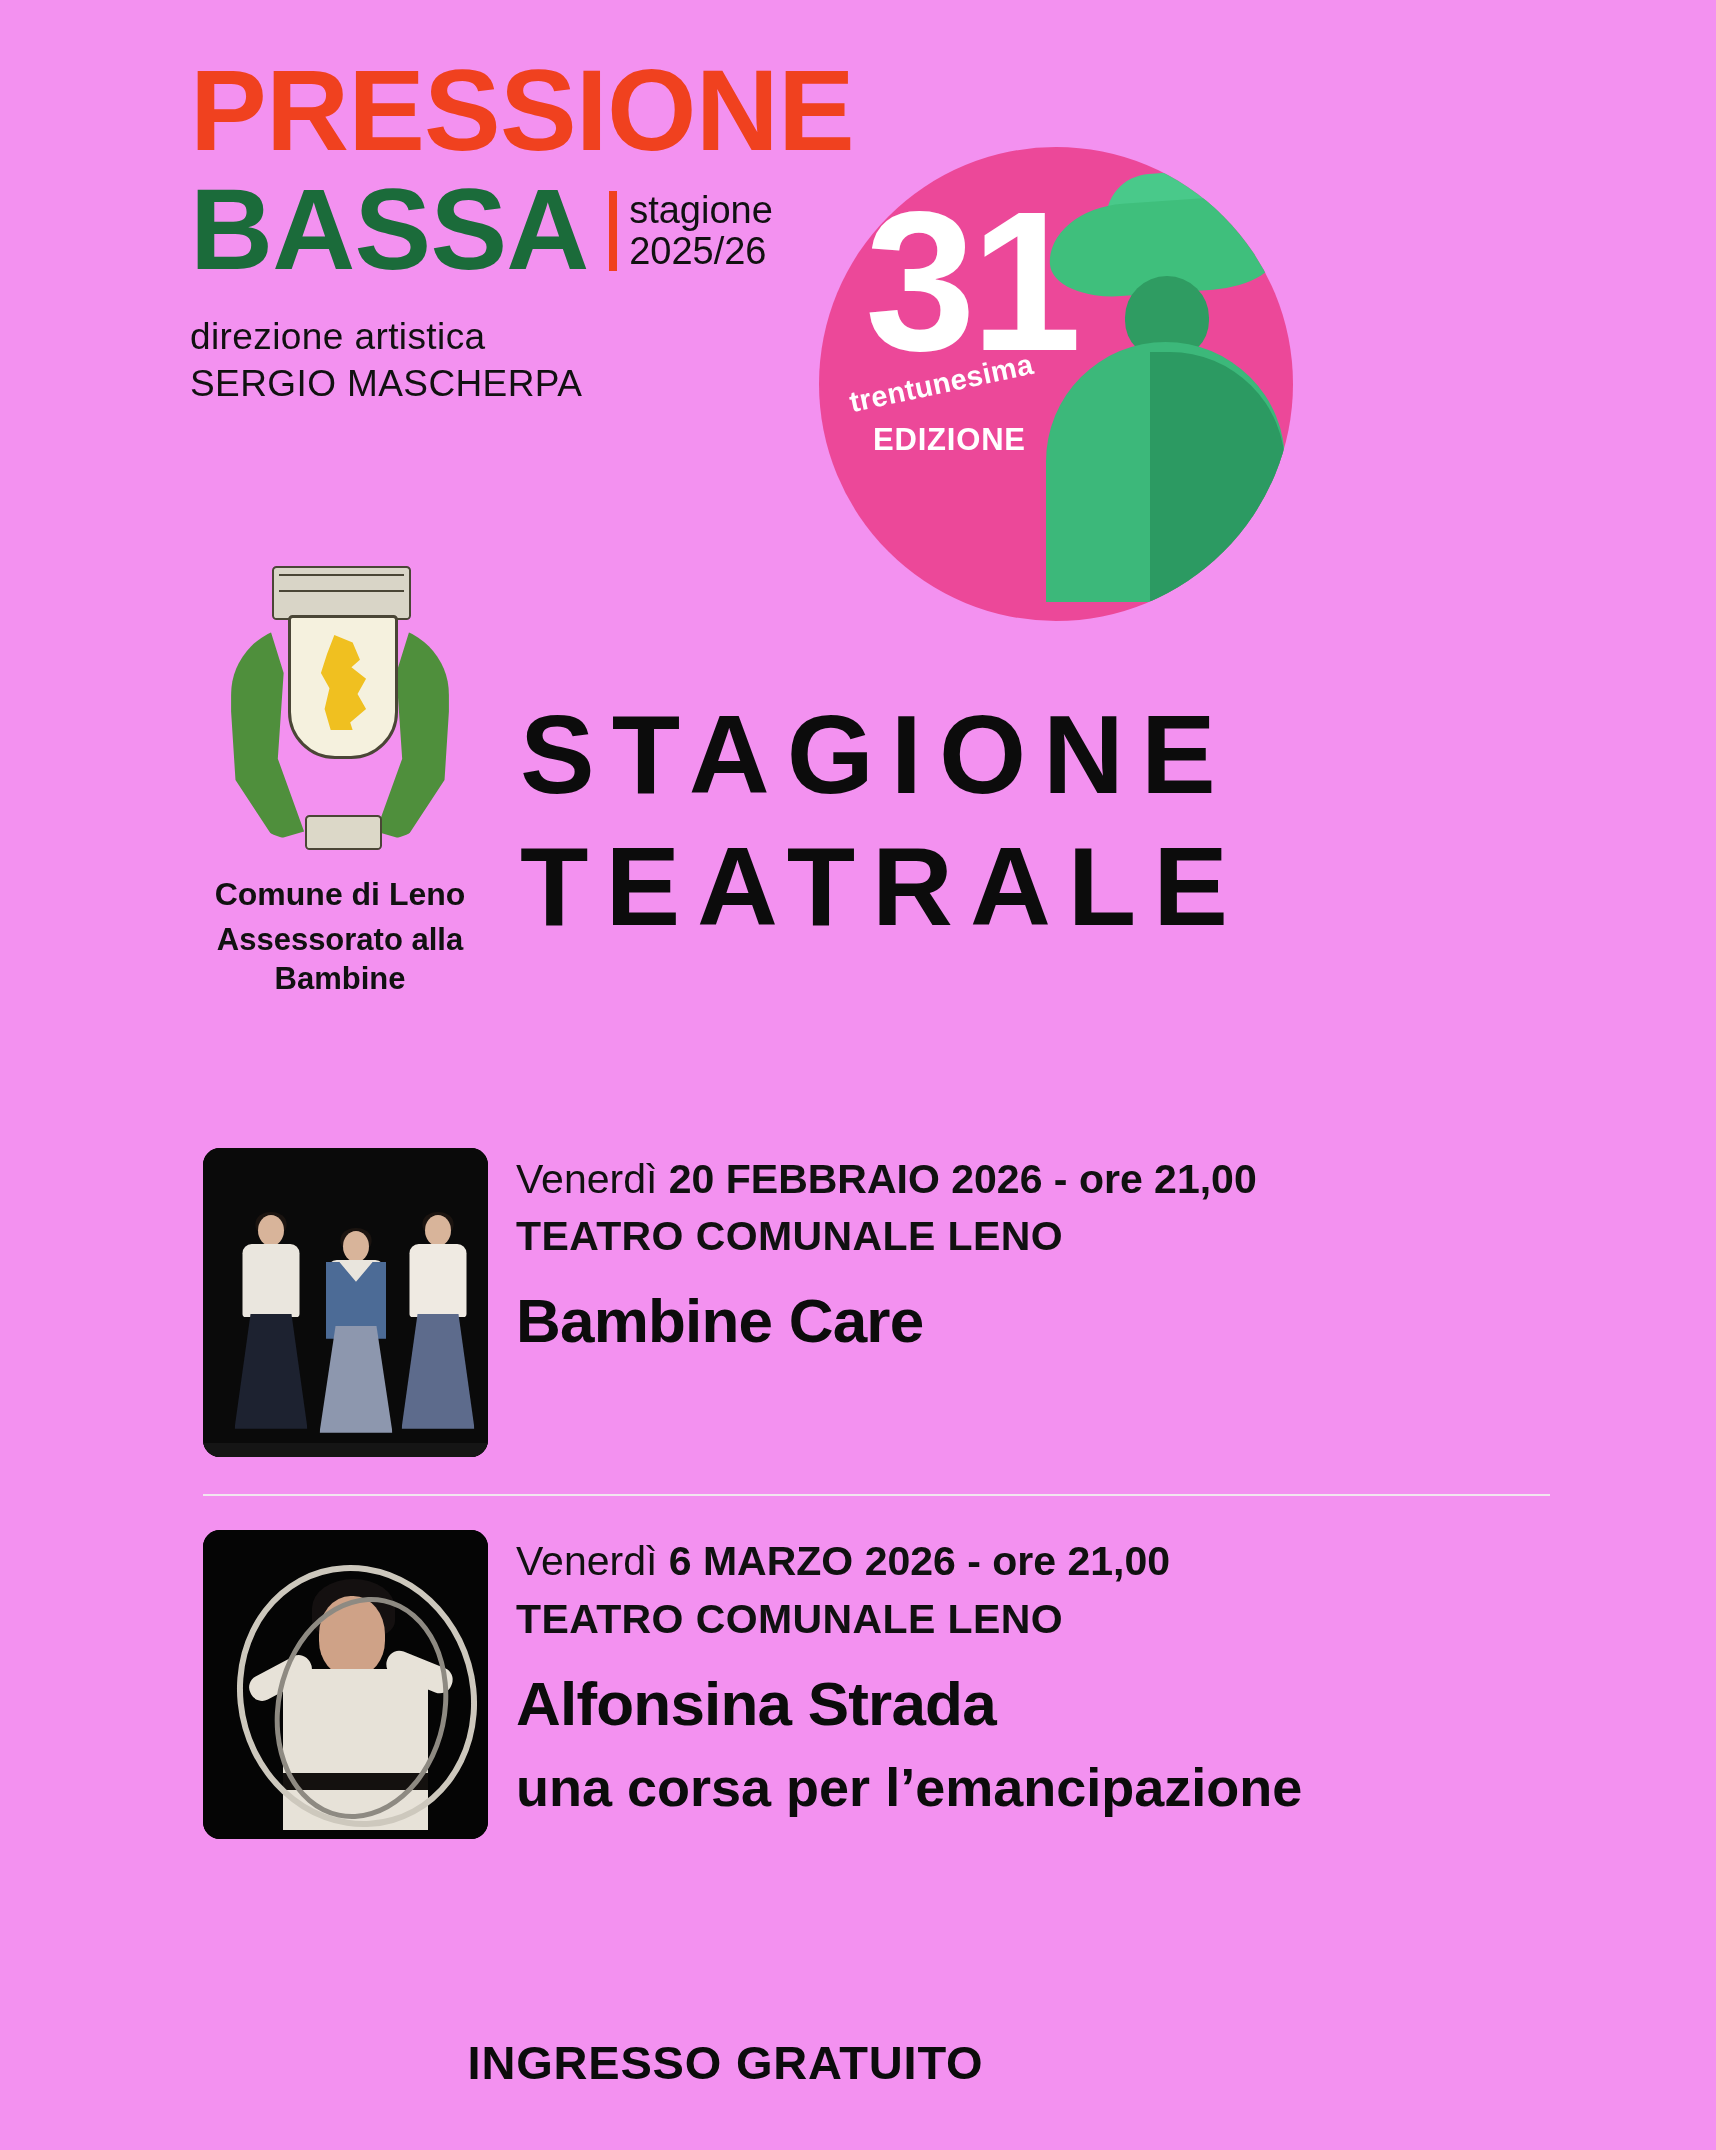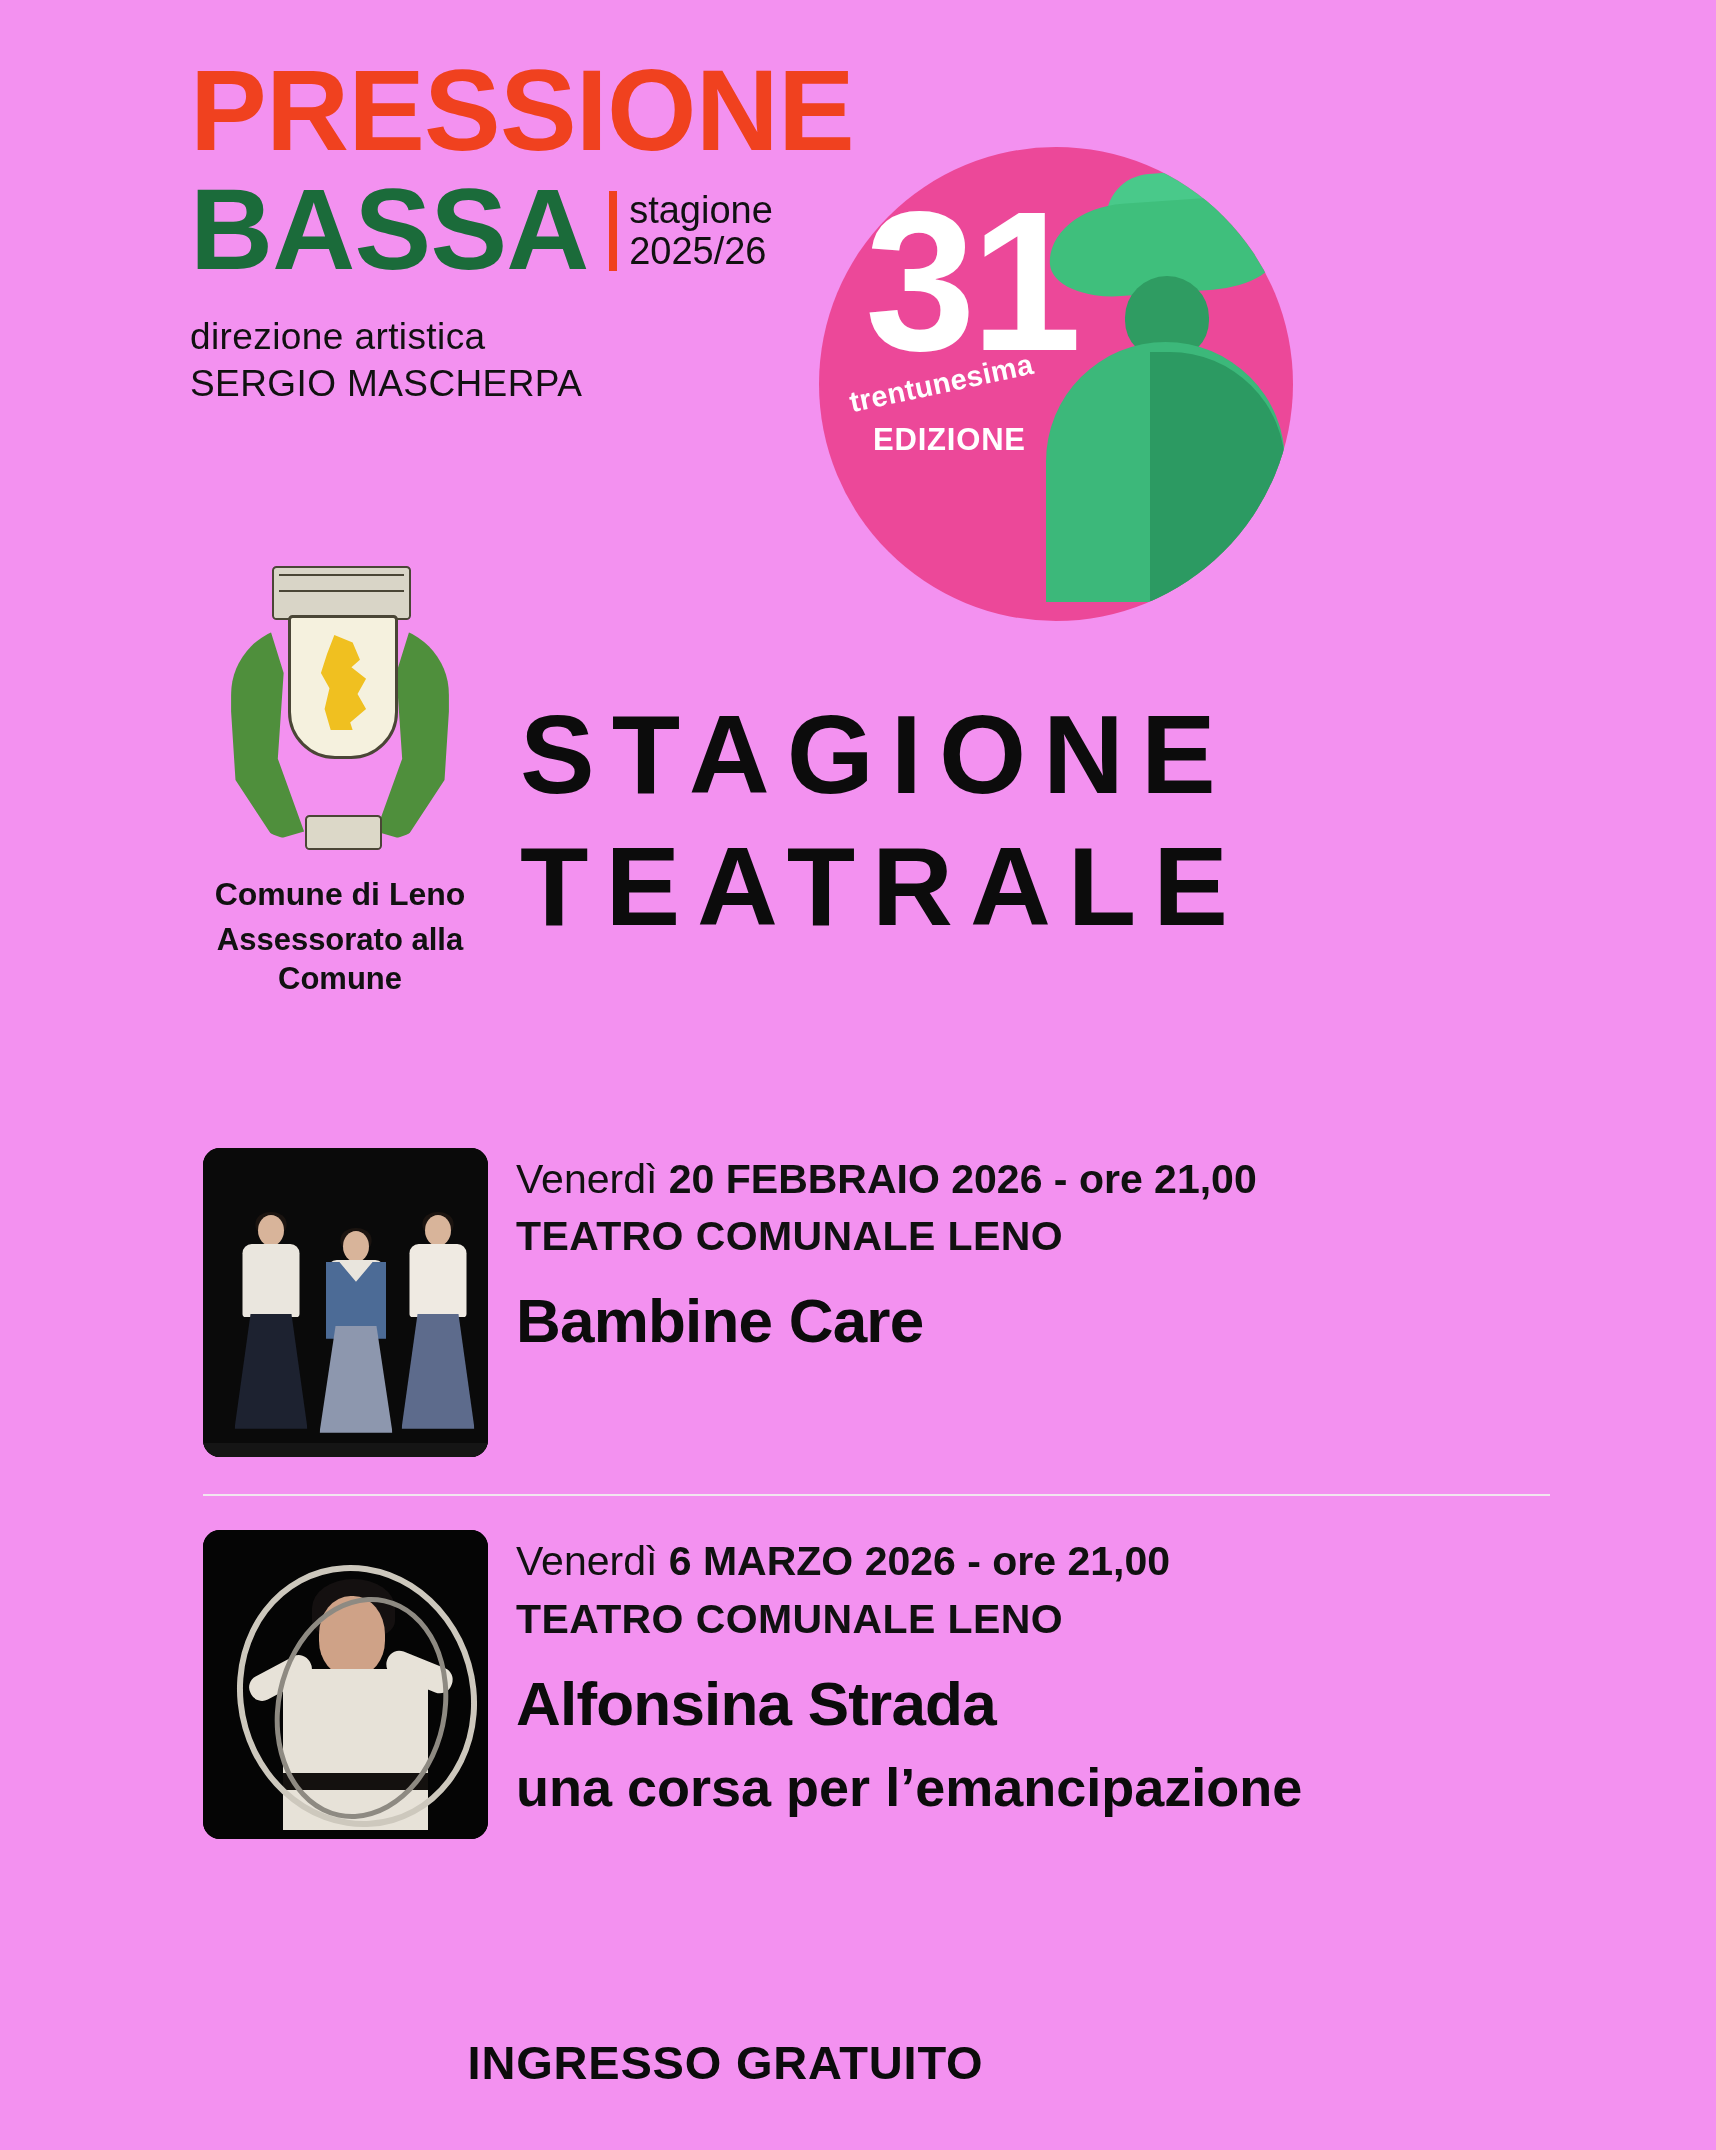--- a/index.html
+++ b/index.html
@@ -449,21 +449,21 @@
       <div class="crest-wreath-r"></div>
       <div class="crest-crown"></div>
       <div class="crest-shield">
           <div class="crest-lion"></div>
         </div>
       <div class="crest-ribbon"></div>
     </div>
     <div class="crest-caption-main">Comune di Leno</div>
     <div class="crest-caption-sub">
       <div>Assessorato alla</div>
-      <div>Comune</div>
+      <div>Bambine</div>
     </div>
   </div>
 
   <div class="big-title">
     <div class="big-title-line">STAGIONE</div>
     <div class="big-title-line">TEATRALE</div>
   </div>
 
   <div class="events">
 

